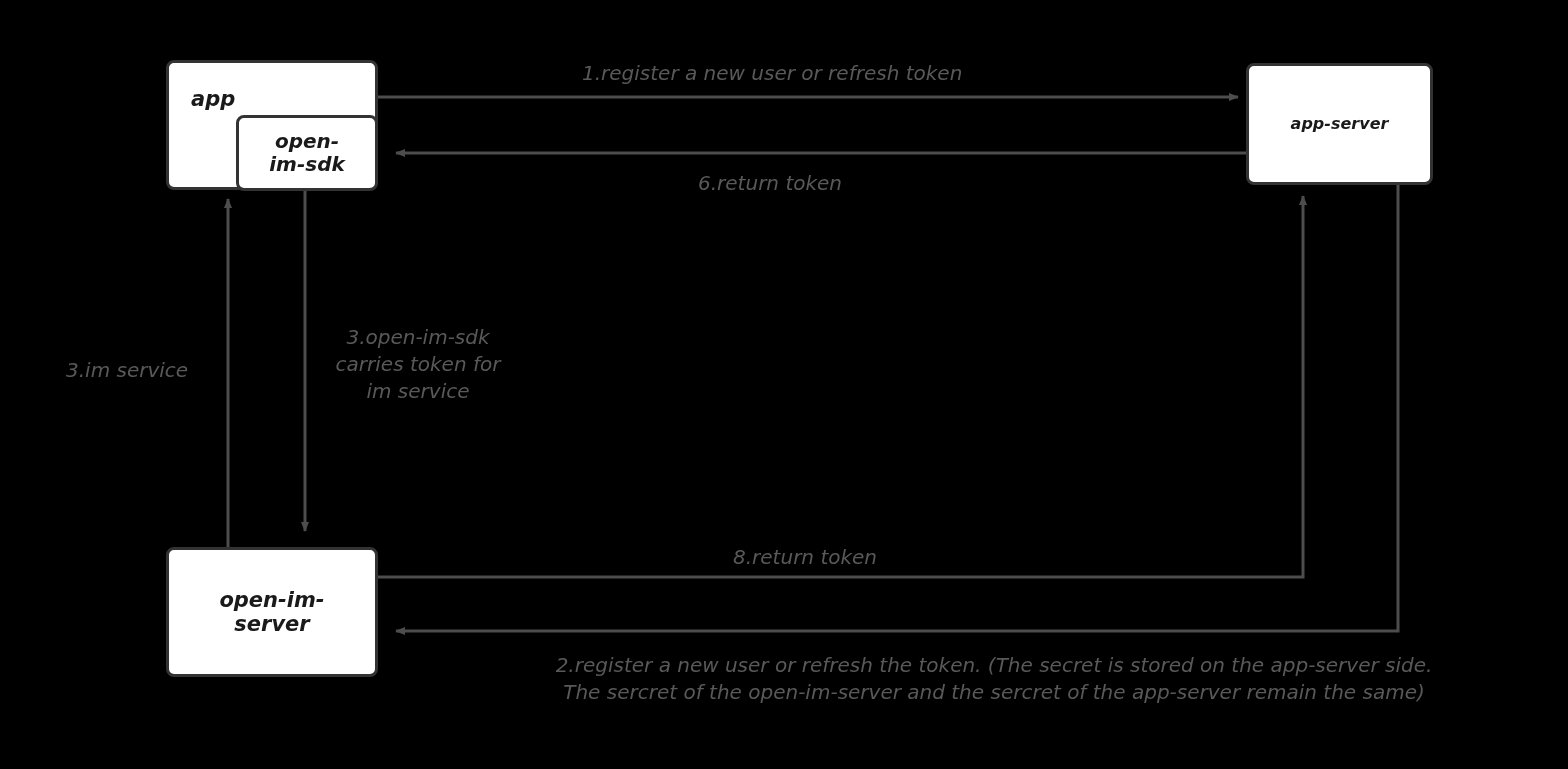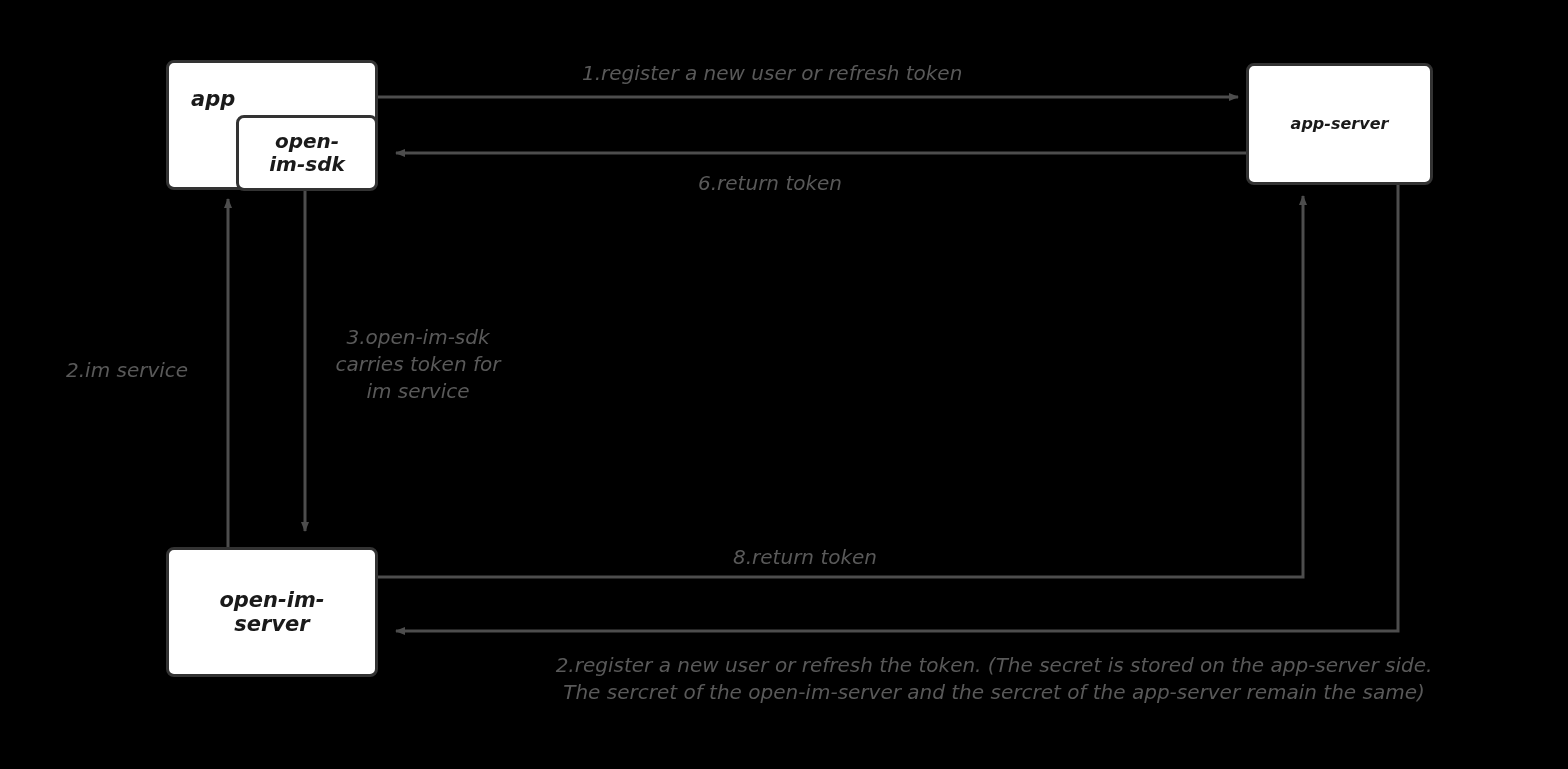--- a/index.html
+++ b/index.html
@@ -138,20 +138,20 @@
   </div>
 
   <div class="lbl" style="left:582px; top:60px;">1.register a new user or refresh token</div>
 
   <div class="lbl" style="left:698px; top:170px;">6.return token</div>
 
   <div class="lbl c" style="left:312px; top:324px; width:212px;">3.open-im-sdk
 carries token for
 im service</div>
 
-  <div class="lbl" style="left:66px; top:357px;">2.im service</div>
+  <div class="lbl" style="left:66px; top:357px;">3.im service</div>
 
   <div class="lbl" style="left:733px; top:544px;">8.return token</div>
 
   <div class="lbl c" style="left:424px; top:652px; width:1140px;">2.register a new user or refresh the token. (The secret is stored on the app-server side.
 The sercret of the open-im-server and the sercret of the app-server remain the same)</div>
 
 </div>
 
 </body></html>

